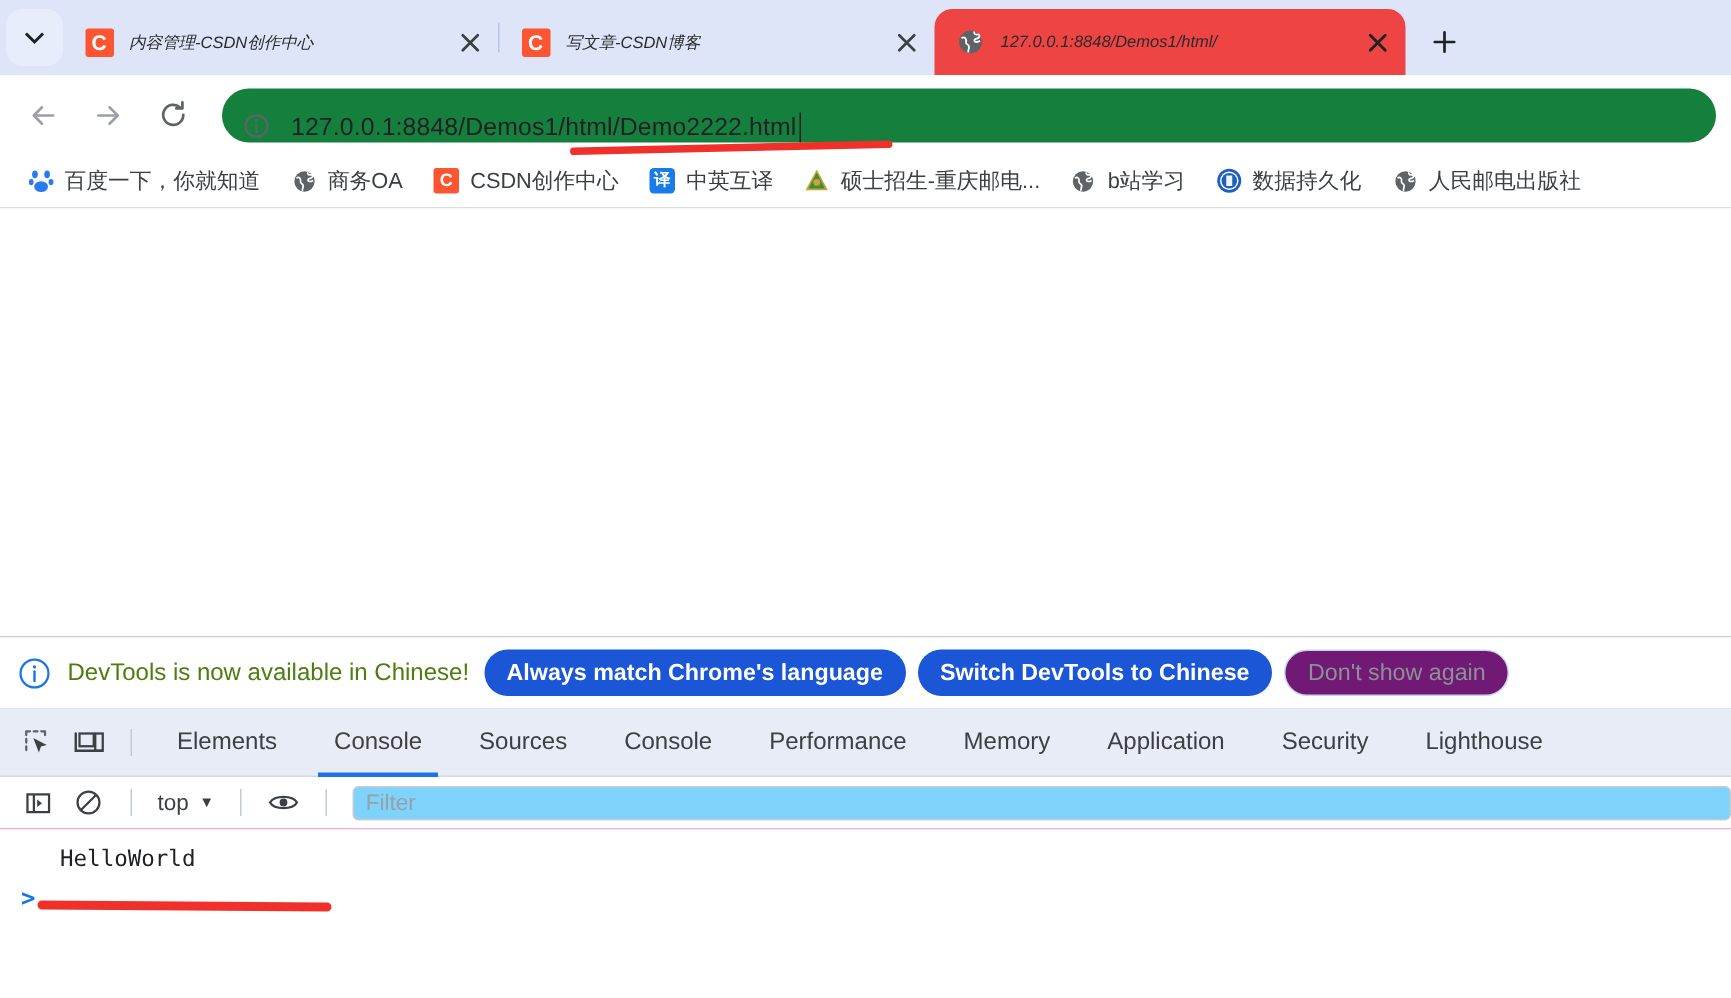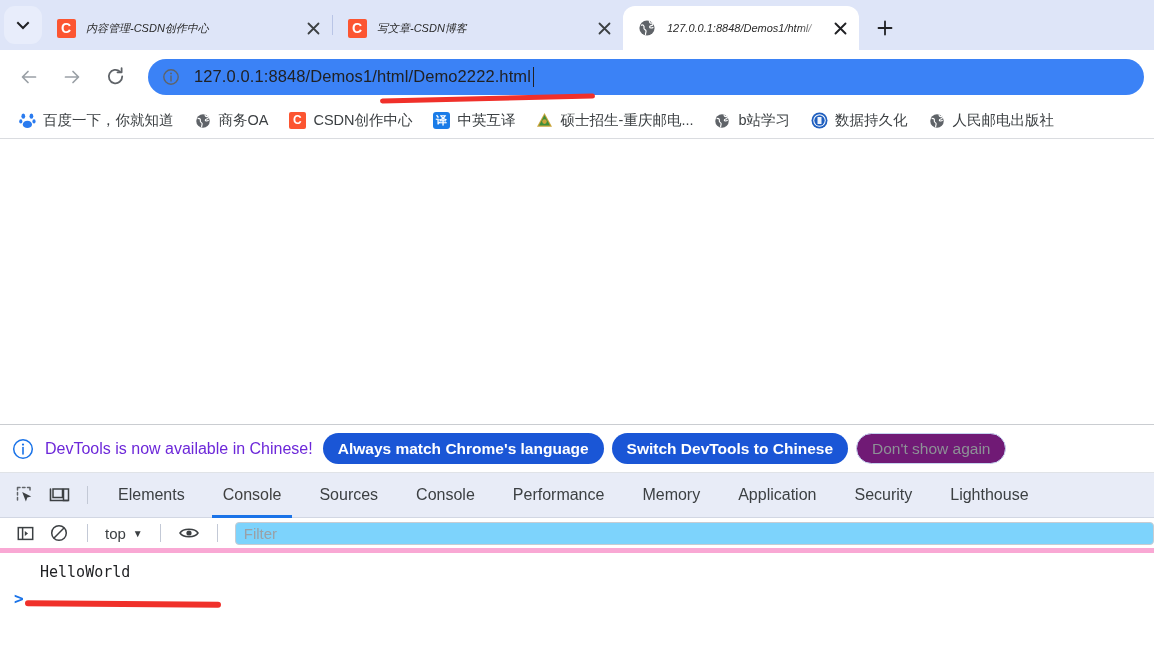--- a/index.html
+++ b/index.html
@@ -37,22 +37,22 @@
     display: flex;
     align-items: center;
     position: relative;
     flex: 0 0 auto;
     padding: 0 6px 0 14px;
     border-radius: 12px 12px 0 0;
     cursor: default;
   }
   .tab.inactive { width: 290px; }
   .tab.active {
-    width: 236px;
-    background: #ffffff;
+    width: 314px;
+    background: #ef4444;
   }
   .tab .favicon {
     width: 20px; height: 20px;
     flex: 0 0 auto;
     margin-right: 10px;
     display: flex; align-items: center; justify-content: center;
   }
   .fav-csdn {
     width: 19px; height: 19px;
     background: #fc5531;
@@ -110,24 +110,24 @@
     width: 34px; height: 34px;
     border-radius: 50%;
     display: flex; align-items: center; justify-content: center;
     flex: 0 0 auto;
     margin-right: 9px;
     cursor: pointer;
   }
   .omnibox {
     flex: 1 1 auto;
     height: 36px;
-    background: #3b82f6;
+    background: #15803d;
     border-radius: 18px;
     display: flex;
-    align-items: center;
+    align-items: flex-end;
     padding: 0 14px 0 12px;
     margin-left: 7px;
     cursor: text;
     position: relative;
   }
   .omnibox .site-info {
     width: 22px; height: 22px;
     flex: 0 0 auto;
     display: flex; align-items: center; justify-content: center;
     margin-right: 12px;
@@ -210,21 +210,21 @@
     padding-left: 12px;
     border-bottom: 1px solid #e0e3e7;
   }
   .dt-banner .info-icon {
     width: 22px; height: 22px;
     flex: 0 0 auto;
     margin-right: 11px;
   }
   .dt-banner .msg {
     font-size: 16px;
-    color: #6d28d9;
+    color: #4d7c0f;
     margin-right: 10px;
     white-space: nowrap;
   }
   .pill {
     height: 31px;
     border-radius: 16px;
     display: flex;
     align-items: center;
     padding: 0 15px;
     font-size: 15.5px;
@@ -286,21 +286,21 @@
     height: 2.5px;
     background: #1a73e8;
   }
 
   .dt-console-toolbar {
     height: 35px;
     background: #ffffff;
     display: flex;
     align-items: center;
     padding-left: 8px;
-    border-bottom: 5px solid #f9a8d4;
+    border-bottom: 1px solid #f9a8d4;
   }
   .ctx-select {
     display: flex;
     align-items: center;
     font-size: 15px;
     color: #3c4043;
     padding: 0 6px;
     cursor: pointer;
     flex: 0 0 auto;
   }

